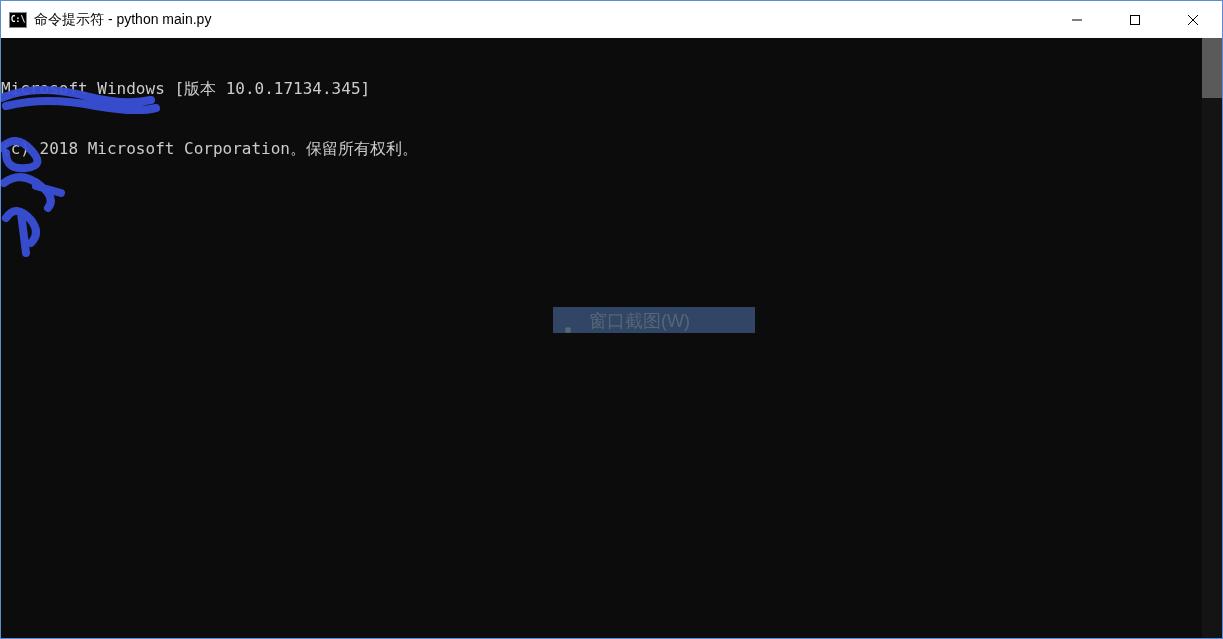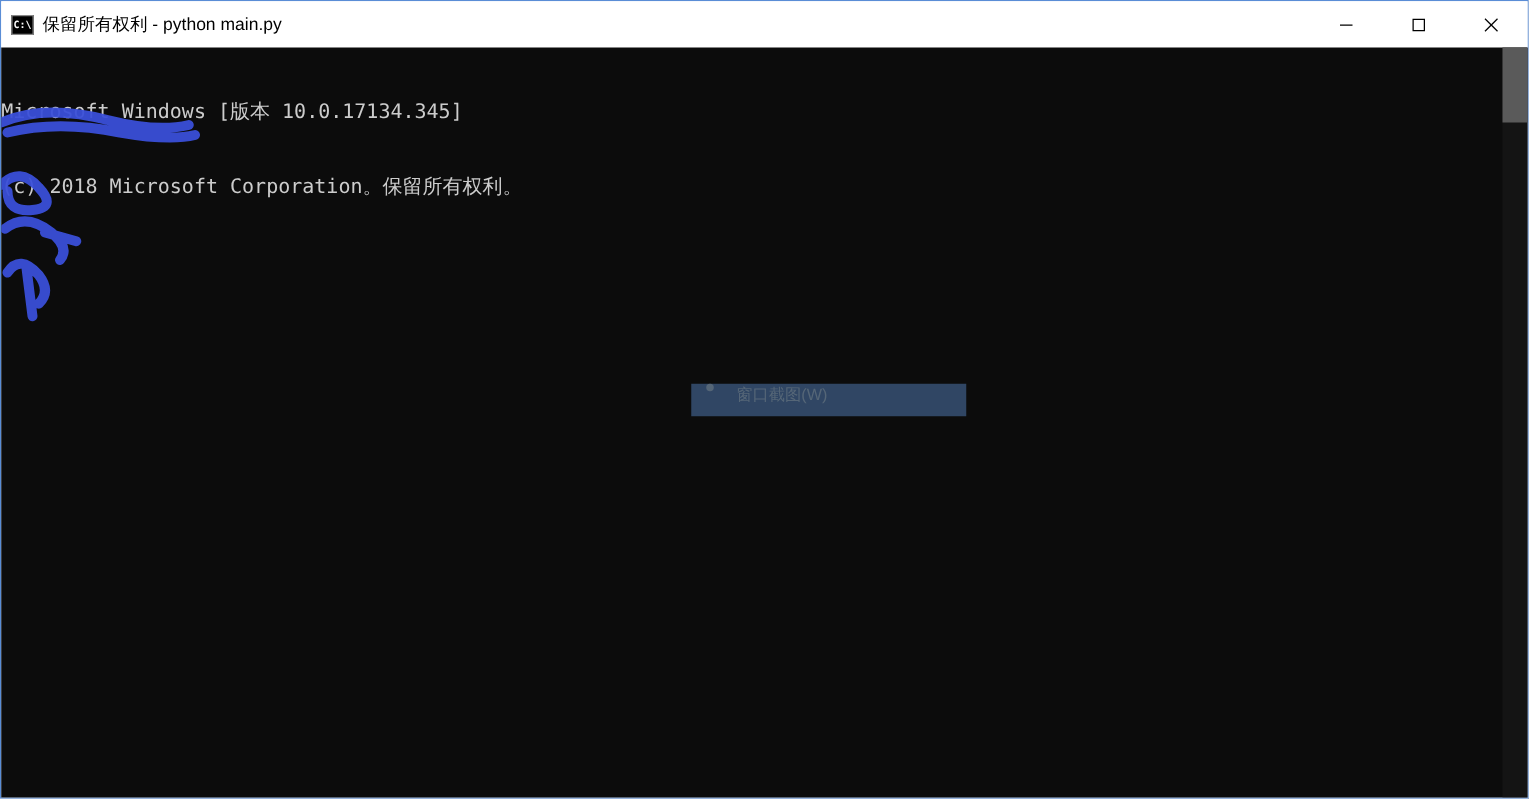--- a/index.html
+++ b/index.html
@@ -102,27 +102,27 @@
       top: 0;
       left: 0;
       width: 20px;
       height: 60px;
       background: #5a5a5a;
     }
     .overlay-tooltip {
       position: absolute;
       left: 552px;
       top: 269px;
-      width: 220px;
+      width: 202px;
       height: 26px;
       background: rgba(60, 90, 130, 0.75);
       display: flex;
-      align-items: flex-start;
+      align-items: flex-end;
       padding-left: 12px;
-      font-size: 13px;
+      font-size: 18px;
       color: #556677;
     }
     .overlay-tooltip .dot {
       width: 6px;
       height: 6px;
       border-radius: 50%;
       background: #556677;
       margin-right: 18px;
     }
     .scribble {
@@ -130,21 +130,21 @@
       z-index: 5;
       pointer-events: none;
     }
   </style>
 </head>
 <body>
 
 <div class="window">
   <div class="titlebar">
     <div class="title-icon">C:\</div>
-    <div class="title-text">保留所有权利 - python  main.py</div>
+    <div class="title-text">命令提示符 - python  main.py</div>
     <div class="window-controls">
       <button class="win-btn">
         <svg width="12" height="12">
             <line x1="1" y1="6" x2="11" y2="6" stroke="#000" stroke-width="1"></line>
           </svg>
       </button>
       <button class="win-btn">
         <svg width="12" height="12">
             <rect x="1.5" y="1.5" width="9" height="9" fill="none" stroke="#000" stroke-width="1"></rect>
           </svg>

